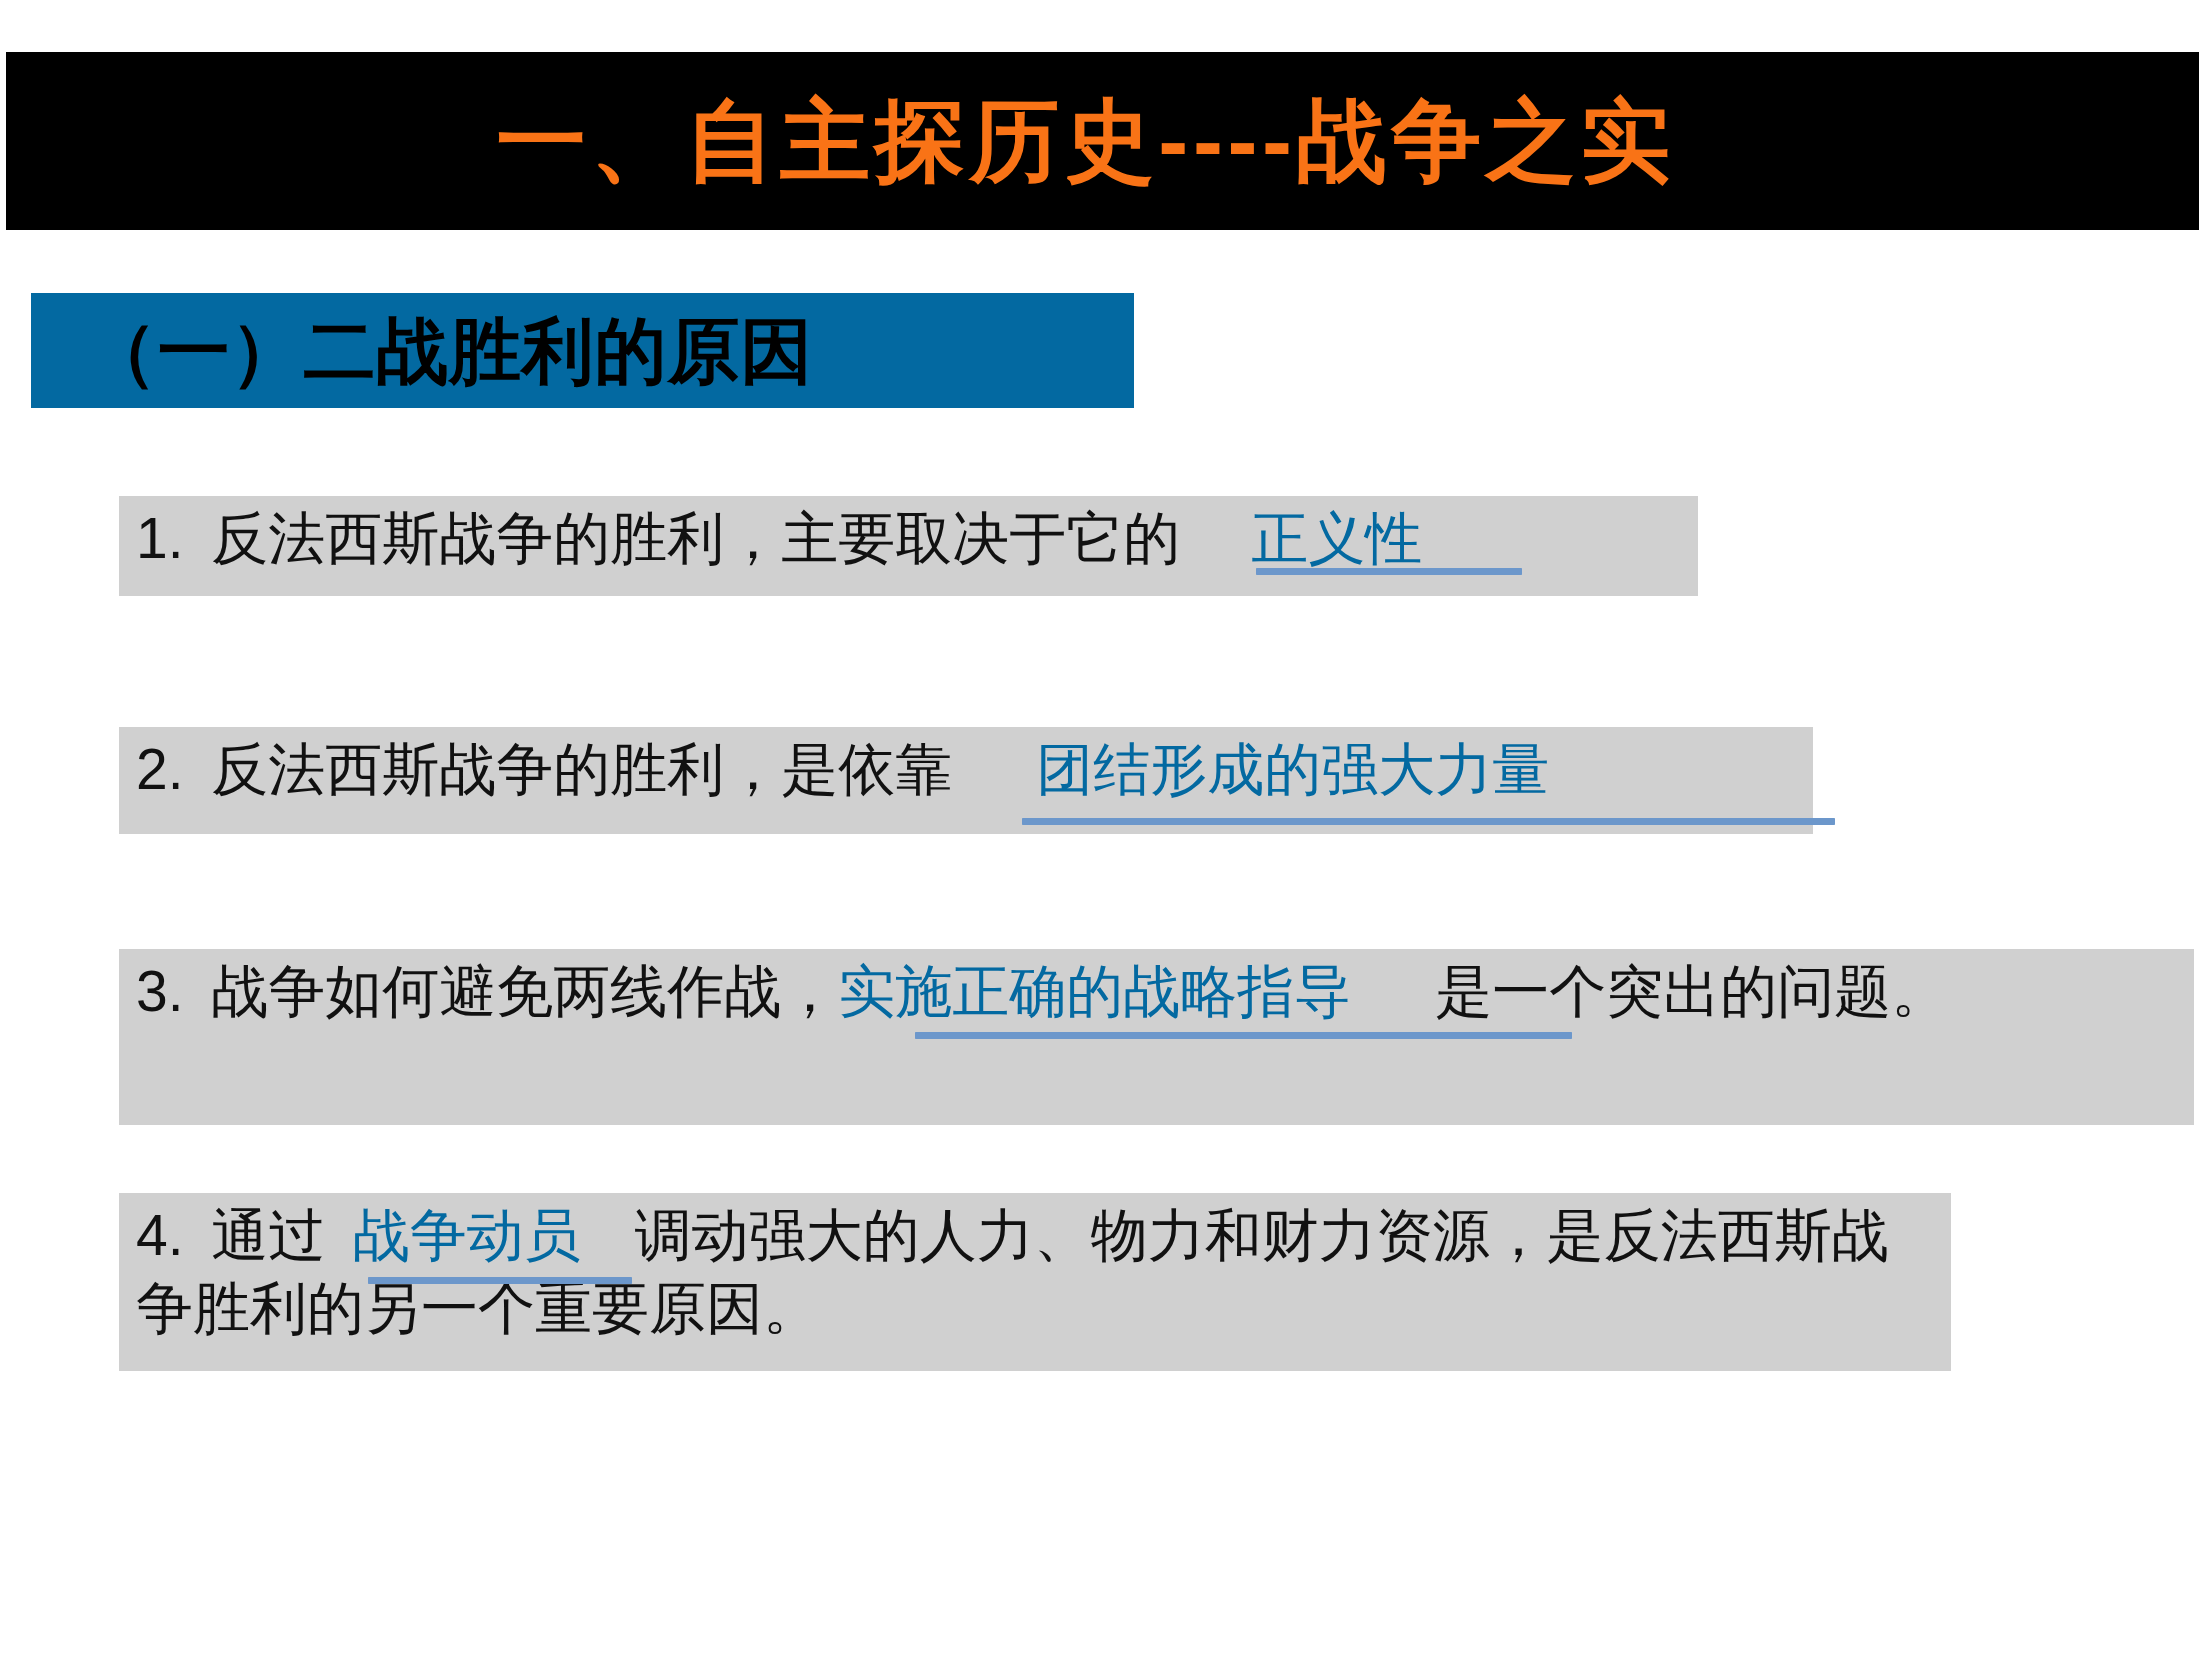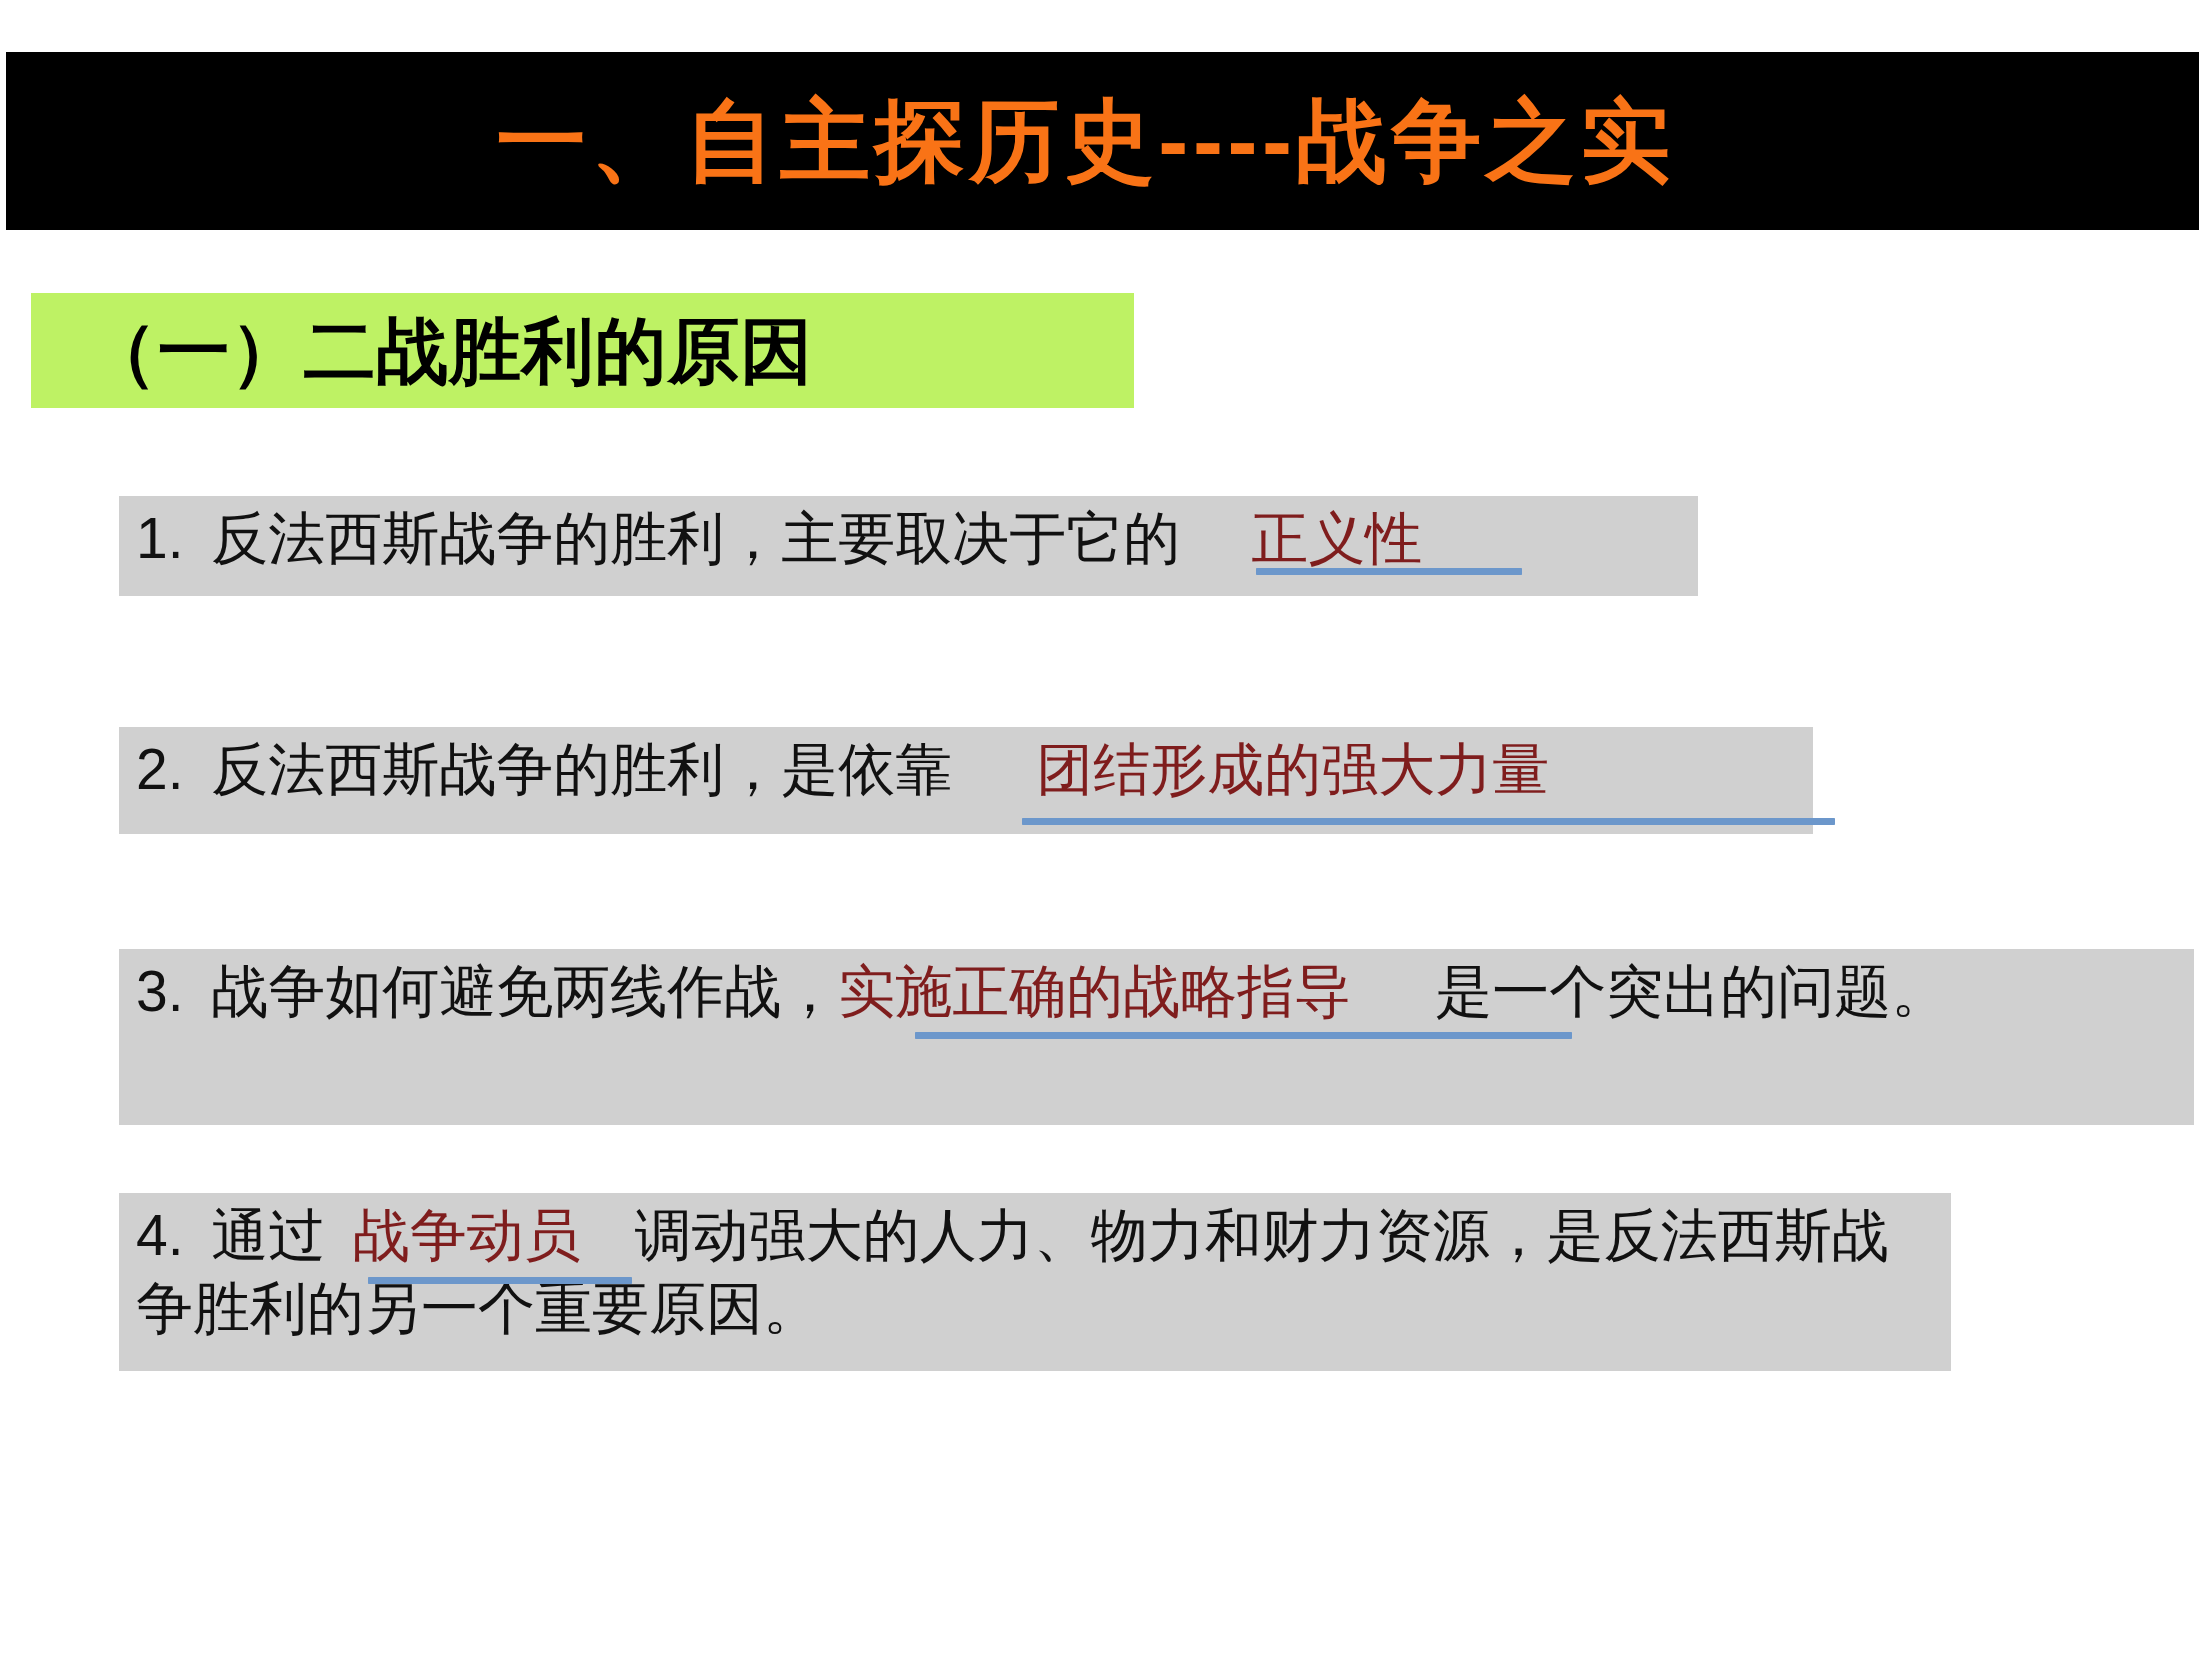--- a/index.html
+++ b/index.html
@@ -40,21 +40,21 @@
     transform: translateX(-17px);
   }
 
   
   #section-heading-box {
     position: absolute;
     left: 31px;
     top: 293px;
     width: 1103px;
     height: 115px;
-    background: #bef264;
+    background: #0369a1;
     display: flex;
     align-items: center;
     box-sizing: border-box;
   }
   #section-heading-text {
     color: #000000;
     font-size: 72px;
     font-weight: bold;
     line-height: 1;
     white-space: nowrap;
@@ -76,21 +76,21 @@
     font-size: 57px;
     line-height: 1.28;
     color: #111111;
     white-space: nowrap;
   }
   .stmt-text.wrap {
     white-space: normal;
     right: 6.1px;
   }
   .blank {
-    color: #7f1d1d;
+    color: #0369a1;
     position: relative;
     white-space: nowrap;
   }
   .pad-l { padding-left: 17px; }
   .pad-r { padding-right: 17px; }
   .gap-sm { display: inline-block; width: 27.6px; }
   .gap-md { display: inline-block; width: 54px; }
   .gap-lg { display: inline-block; width: 84px; }
 
   

